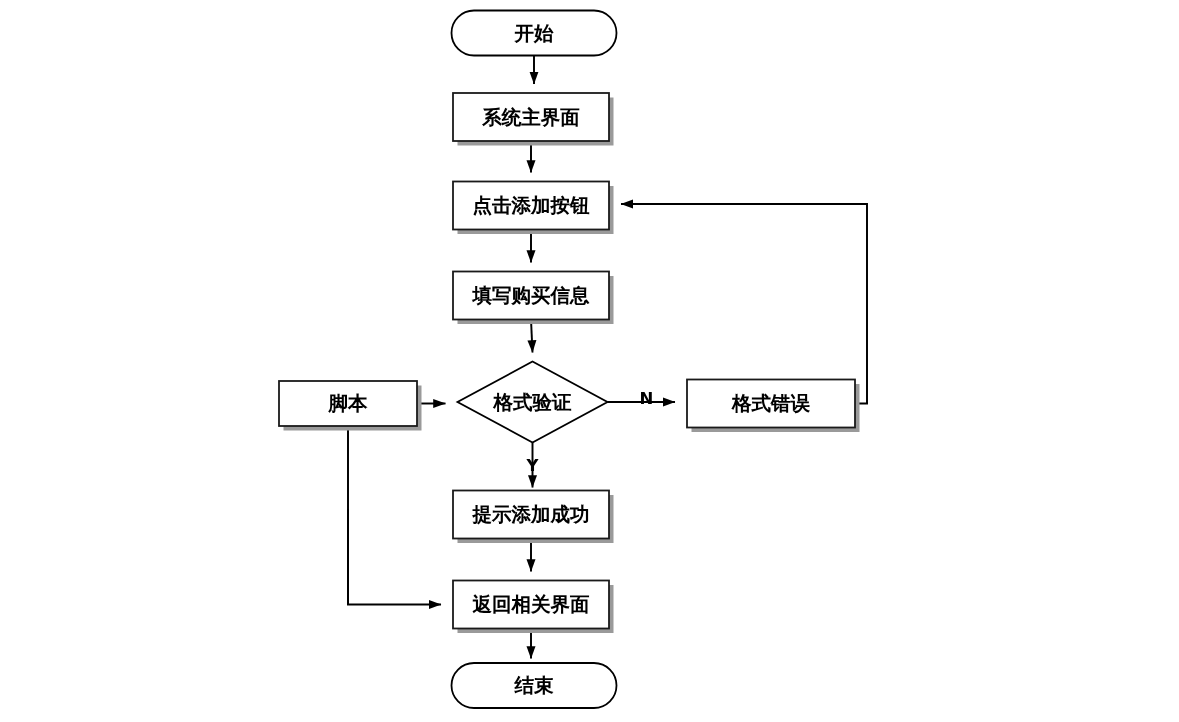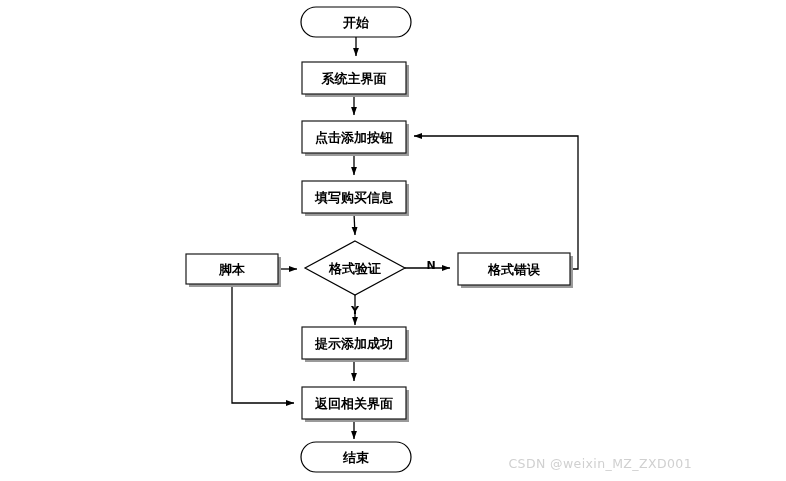--- a/index.html
+++ b/index.html
@@ -164,14 +164,13 @@
         <text class="node-label" x="356" y="458">结束</text>
       </g>
     </g>
 
     <g>
       <text class="branch-label" x="431" y="266">N</text>
       <text class="branch-label" x="355" y="311">Y</text>
     </g>
   </svg>
 
-  <div class="watermark">CSDN @weixin_MZ_ZXD001</div>
 </div>
 
 </body></html>

